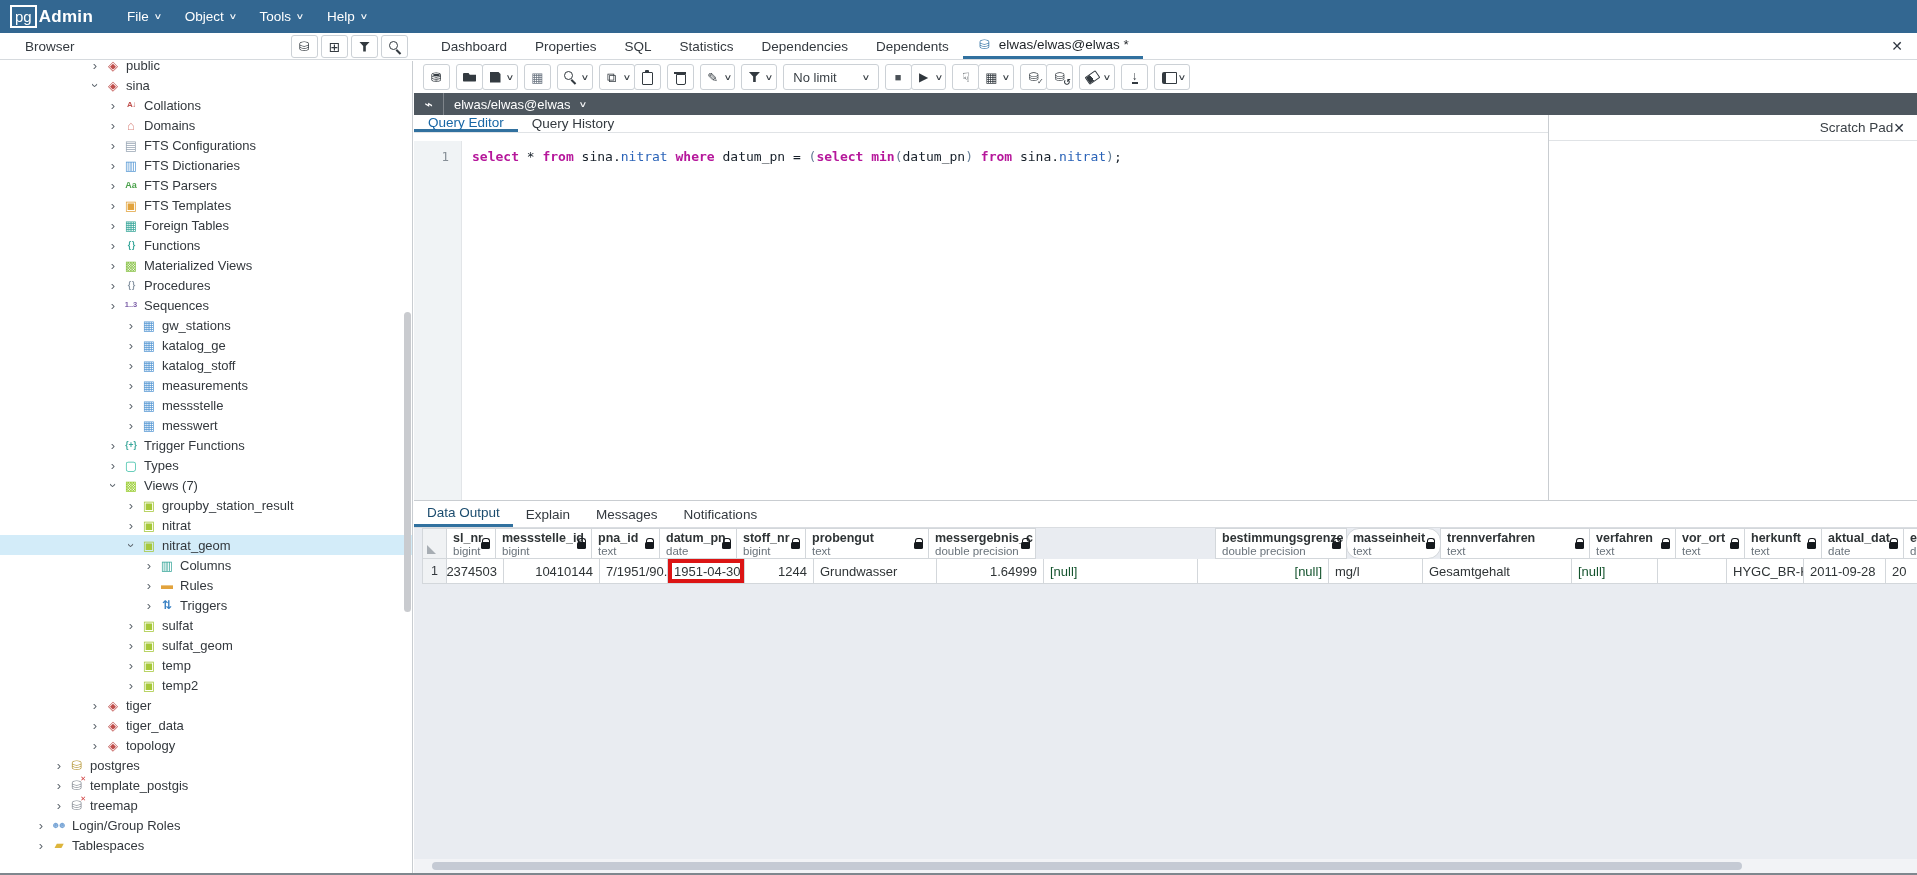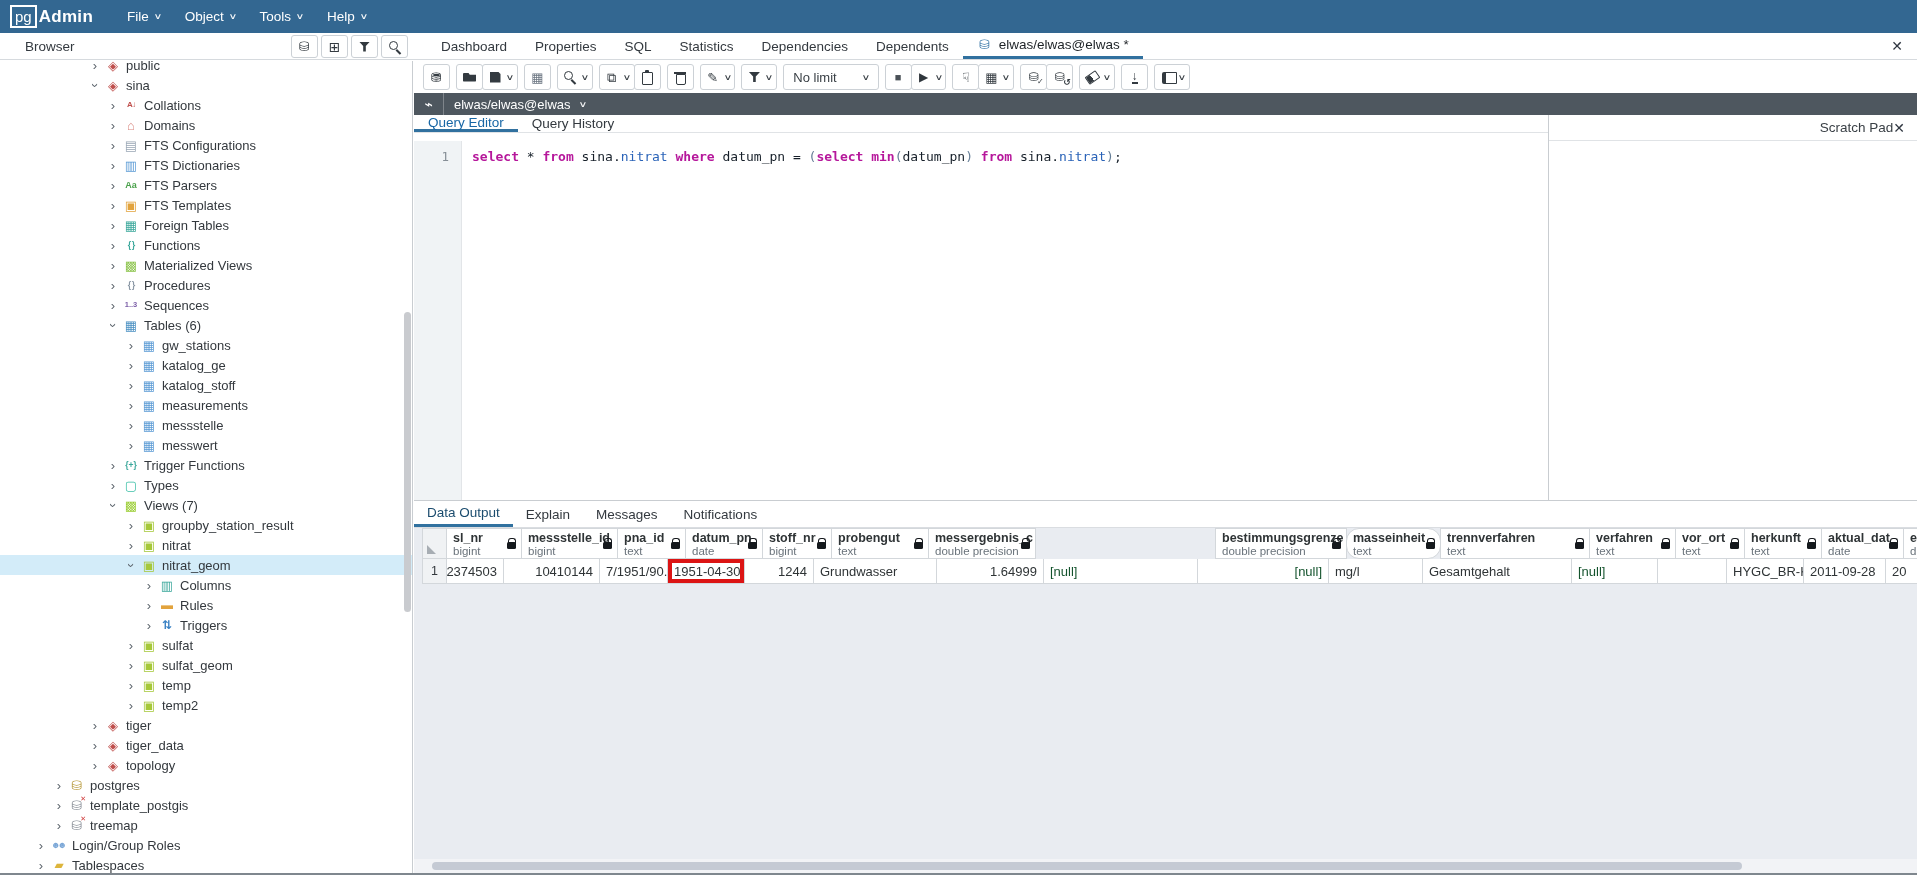--- a/index.html
+++ b/index.html
@@ -269,25 +269,20 @@
       <div class="trow" style="padding-left: 108px;">
         <span class="tchev">›</span>
         <span class="ico i-procedure"></span>
         <span class="tlabel">Procedures</span>
       </div>
       <div class="trow" style="padding-left: 108px;">
         <span class="tchev">›</span>
         <span class="ico i-sequence"></span>
         <span class="tlabel">Sequences</span>
       </div>
-      <div class="trow" style="padding-left: 108px;">
-        <span class="tchev open">›</span>
-        <span class="ico i-tables"></span>
-        <span class="tlabel">Tables (6)</span>
-      </div>
       <div class="trow" style="padding-left: 126px;">
         <span class="tchev">›</span>
         <span class="ico i-table"></span>
         <span class="tlabel">gw_stations</span>
       </div>
       <div class="trow" style="padding-left: 126px;">
         <span class="tchev">›</span>
         <span class="ico i-table"></span>
         <span class="tlabel">katalog_ge</span>
       </div>
@@ -553,21 +548,21 @@
 <div class="output">
   <div class="outtabs">
       <div class="outtab active">Data Output</div>
       <div class="outtab">Explain</div>
       <div class="outtab">Messages</div>
       <div class="outtab">Notifications</div>
     </div>
   <div class="grid">
     <div class="ghead">
         <div class="gcorner"></div>
-        <div class="gh" style="width: 76px;">
+        <div class="gh" style="width: 50px;">
           <div class="nm">sl_nr</div>
           <div class="tp">bigint</div>
           <span class="lock"></span>
         </div>
         <div class="gh" style="width: 97px;">
           <div class="nm">messstelle_id</div>
           <div class="tp">bigint</div>
           <span class="lock"></span>
         </div>
         <div class="gh" style="width: 69px;">
@@ -578,21 +573,21 @@
         <div class="gh" style="width: 78px;">
           <div class="nm">datum_pn</div>
           <div class="tp">date</div>
           <span class="lock"></span>
         </div>
         <div class="gh" style="width: 70px;">
           <div class="nm">stoff_nr</div>
           <div class="tp">bigint</div>
           <span class="lock"></span>
         </div>
-        <div class="gh" style="width: 98px;">
+        <div class="gh" style="width: 124px;">
           <div class="nm">probengut</div>
           <div class="tp">text</div>
           <span class="lock"></span>
         </div>
         <div class="gh" style="width: 108px;">
           <div class="nm">messergebnis_c</div>
           <div class="tp">double precision</div>
           <span class="lock"></span>
         </div>
         <div class="gh" style="width: 181px; margin-top: 40px;">

